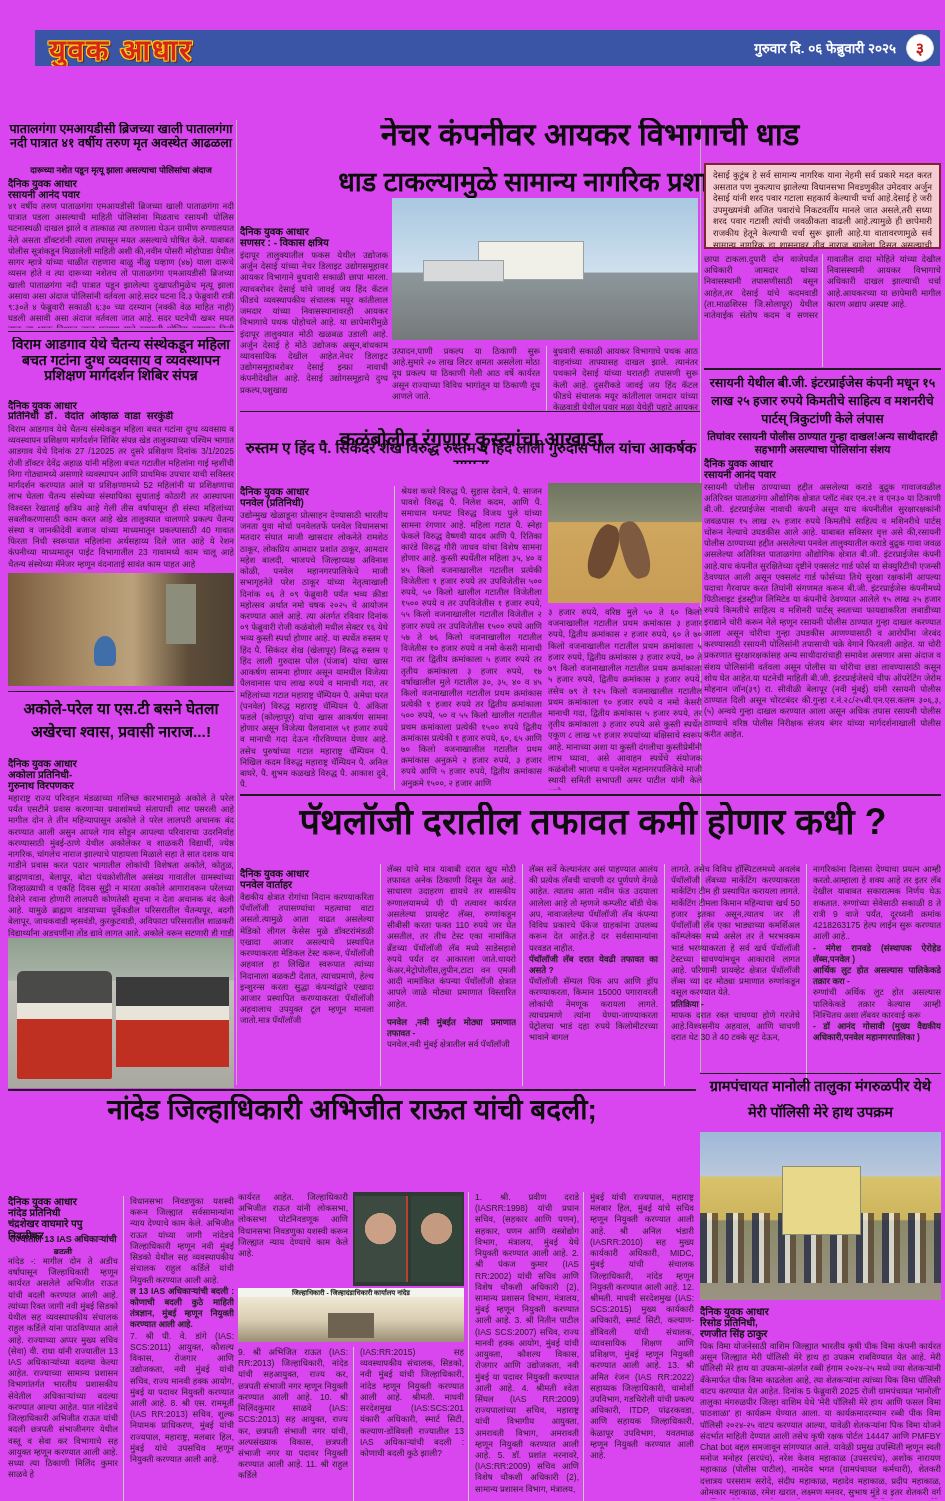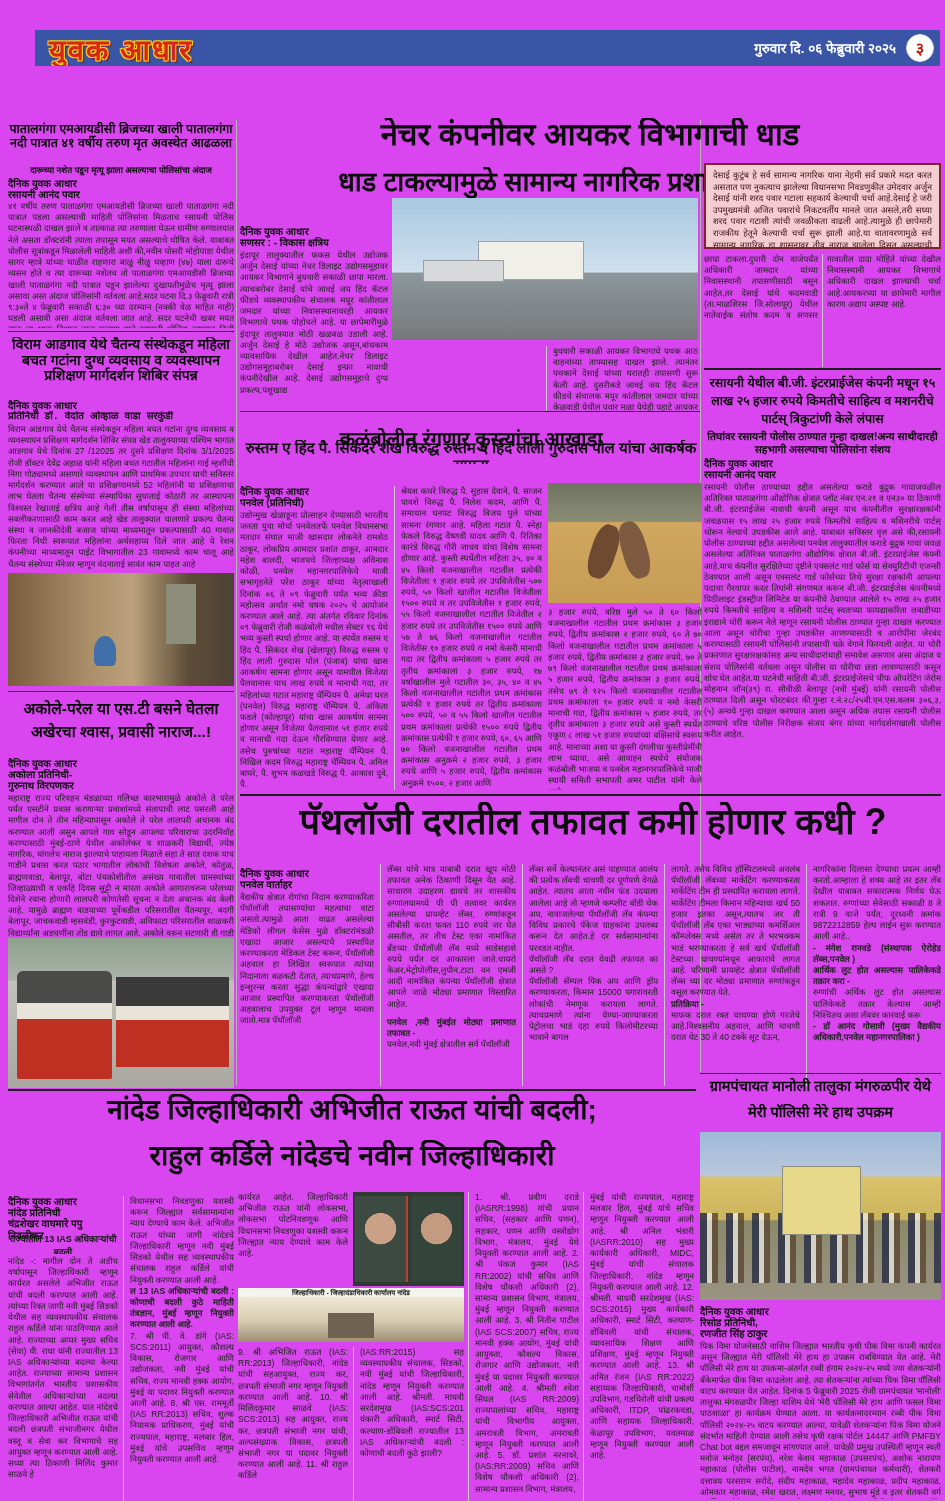--- a/index.html
+++ b/index.html
@@ -71,20 +71,21 @@
   <div class="abs hl" style="left:240px;top:167px;width:700px;height:44px;font-size:27px;">धाड टाकल्यामुळे सामान्य नागरिक प्रशासनावर नाराज</div>
   <div class="abs byline" style="left:240px;top:226px;width:148px;">दैनिक युवक आधार</div>
   <div class="abs byline" style="left:240px;top:237px;width:148px;">सणसर : - विकास क्षत्रिय</div>
   <div class="abs body-txt" style="left:240px;top:250px;width:148px;height:162px;">इंदापूर तालुक्यातील फकस येथील उद्योजक अर्जुन देसाई यांच्या नेचर डिलाइट उद्योगसमूहावर आयकर विभागाने बुधवारी सकाळी छापा मारला. त्याचबरोबर देसाई यांचे जावई जय हिंद कॅटल फीडचे व्यवस्थापकीय संचालक मयूर कांतीलाल जमदार यांच्या निवासस्थानावरही आयकर विभागाचे पथक पोहोचले आहे. या छापेमारीमुळे इंदापूर तालुक्यात मोठी खळबळ उडाली आहे. अर्जुन देसाई हे मोठे उद्योजक असून,बांधकाम व्यावसायिक देखील आहेत.नेचर डिलाइट उद्योगसमूहाबरोबर देसाई इन्फ्रा नावाची कंपनीदेखील आहे. देसाई उद्योगसमूहाचे दुग्ध प्रकल्प,पशुखाद्य</div>
   <div class="abs photo" style="left:392px;top:198px;width:306px;height:142px;background:linear-gradient(180deg,#a9c7e1 0%,#cfe0ee 52%,#8d979b 53%,#76797b 100%);">
     <div style="position:absolute;left:28%;top:30%;width:34%;height:26%;background:#f0efe8;border:1px solid #9aa0a5;"></div>
     <div style="position:absolute;left:10%;top:44%;width:26%;height:14%;background:#d7d9da;border:1px solid #9aa0a5;"></div>
   </div>
   <div class="abs pinkbox" style="left:704px;top:163px;width:237px;height:86px;">देसाई कुटुंब हे सर्व सामान्य नागरिक याना नेहमी सर्व प्रकारे मदत करत असतात पण नुकत्याच झालेल्या विधानसभा निवडणुकीत उमेदवार अर्जुन देसाई यांनी शरद पवार गटाला सहकार्य केल्याची चर्चा आहे.देसाई हे जरी उपमुख्यमंत्री अजित पवारांचे निकटवर्तीय मानले जात असले,तरी सध्या शरद पवार गटाशी त्यांची जवळीकता वाढली आहे.त्यामुळे ही छापेमारी राजकीय हेतूने केल्याची चर्चा सुरू झाली आहे.या वातावरणामुळे सर्व सामान्य नागरिक हा शासनावर तीव्र नाराज झालेला दिसत असल्याची चर्चा परिसरात चालु आहे.</div>
   <div class="abs body-txt twocol" style="left:704px;top:254px;width:237px;height:113px;">छापा टाकला.दुपारी दोन वाजेपर्यंत अधिकारी जामदार यांच्या निवासस्थानी तपासणीसाठी बसून आहेत,तर देसाई यांचे कदमवाडी (ता.माळशिरस जि.सोलापूर) येथील नातेवाईक संतोष कदम व सणसर गावातील दादा मोहिते यांच्या देखील निवासस्थानी आयकर विभागाचे अधिकारी दाखल झाल्याची चर्चा आहे.आयकरच्या या छापेमारी मागील कारण अद्याप अस्पष्ट आहे.</div>
+  <div class="abs body-txt" style="left:392px;top:346px;width:148px;height:66px;">उत्पादन,पाणी प्रकल्प या ठिकाणी सुरू आहे.सुमारे २० लाख लिटर क्षमता असलेला मोठा दूध प्रकल्प या ठिकाणी गेली आठ वर्षे कार्यरत असून राज्याच्या विविध भागांतून या ठिकाणी दूध आणले जाते.</div>
   <div class="abs body-txt colL" style="left:546px;top:346px;width:152px;height:66px;">बुधवारी सकाळी आयकर विभागाचे पथक आठ वाहनांच्या ताफ्यासह दाखल झाले. त्यानंतर पथकाने देसाई यांच्या घरातही तपासणी सुरू केली आहे. दुसरीकडे जावई जय हिंद कॅटल फीडचे संचालक मयूर कांतीलाल जमदार यांच्या केळवाडी येथील पवार मळा येथेही पहाटे आयकर विभागाने</div>
 
   <div class="abs rule" style="left:240px;top:411px;width:460px;height:1px;"></div>
   <div class="abs hl" style="left:240px;top:428px;width:462px;height:25px;font-size:20px;">कळंबोलीत रंगणार कुस्त्यांचा आखाडा</div>
   <div class="abs hl" style="left:240px;top:440px;width:462px;height:24px;font-size:15px;">रुस्तम ए हिंद पै. सिकंदर शेख विरुद्ध रुस्तम ए हिंद लाली गुरुदास पोल यांचा आकर्षक सामना</div>
   <div class="abs byline" style="left:240px;top:486px;width:148px;">दैनिक युवक आधार</div>
   <div class="abs byline" style="left:240px;top:497px;width:148px;">पनवेल (प्रतिनिधी)</div>
   <div class="abs body-txt" style="left:240px;top:510px;width:148px;height:280px;">उद्योन्मुख खेळाडूना प्रोत्साहन देण्यासाठी भारतीय जनता युवा मोर्चा पनवेलतर्फे पनवेल विधानसभा मतदार संघात माजी खासदार लोकनेते रामशेठ ठाकूर, लोकप्रिय आमदार प्रशांत ठाकूर, आमदार महेश बालदी, भाजपचे जिल्हाध्यक्ष अविनाश कोळी, पनवेल महानगरपालिकेचे माजी सभागृहनेते परेश ठाकूर यांच्या नेतृत्वाखाली दिनांक ०६ ते ०९ फेब्रुवारी पर्यंत भव्य क्रीडा महोत्सव अर्थात नमो चषक २०२५ चे आयोजन करण्यात आले आहे. त्या अंतर्गत रविवार दिनांक ०९ फेब्रुवारी रोजी कळंबोली मधील सेक्टर १६ येथे भव्य कुस्ती स्पर्धा होणार आहे. या स्पर्धेत रुस्तम ए हिंद पै. सिकंदर शेख (खेलापूर) विरुद्ध रुस्तम ए हिंद लाली गुरुदास पोल (पंजाब) यांचा खास आकर्षण सामना होणार असून यामधील विजेत्या पैलवानास पाच लाख रुपये व मानाची गदा, तर महिलांच्या गटात महाराष्ट्र चॅम्पियन पै. अमेधा घरत (पनवेल) विरुद्ध महाराष्ट्र चॅम्पियन पै. अंकिता फडले (कोल्हापूर) यांचा खास आकर्षण सामना होणार असून विजेत्या पैलवानाल ५१ हजार रुपये व मानाची गदा देऊन गौरविण्यात येणार आहे. तसेच पुरुषांच्या गटात महाराष्ट्र चॅम्पियन पै. निखिल कदम विरुद्ध महाराष्ट्र चॅम्पियन पै. अनिल बाघरे, पै. शुभम कळखडे विरुद्ध पै. आकाश दुवे, पै.</div>
   <div class="abs body-txt colL" style="left:394px;top:486px;width:148px;height:304px;">श्रेयश कचरे विरुद्ध पै. सुहास देवाने, पै. साजन पावशे विरुद्ध पै. निलेश कदम, आणि पै. समाधान घनपट विरुद्ध विजय पुले यांच्या सामना रंगणार आहे. महिला गटात पै. स्नेहा फेकले विरुद्ध वैष्णवी यादव आणि पै. रितिका कारंडे विरुद्ध गौरी जाधव यांचा विशेष सामना होणार आहे. कुस्ती स्पर्धेतील महिला ३५, ४० व ४५ किलो वजनाखालील गटातील प्रत्येकी विजेतीला १ हजार रुपये तर उपविजेतीस ५०० रुपये, ५० किलो खालील गटातील विजेतीला १५०० रुपये व तर उपविजेतीस १ हजार रुपये, ५५ किलो वजनाखालील गटातील विजेतील २ हजार रुपये तर उपविजेतीस १५०० रुपये आणि ५७ ते ७६ किलो वजनाखालील गटातील विजेतीस १० हजार रुपये व नमो केसरी मानाची गदा तर द्वितीय क्रमांकाला ५ हजार रुपये तर तृतीय क्रमांकाला ३ हजार रुपये, १७ वर्षाखालील मुले गटातील ३०, ३५, ४० व ४५ किलो वजनाखालील गटातील प्रथम क्रमांकास प्रत्येकी १ हजार रुपये तर द्वितीय क्रमांकाला ५०० रुपये, ५० व ५५ किलो खालील गटातील प्रथम क्रमांकाला प्रत्येकी १५०० रुपये द्वितीय क्रमांकास प्रत्येकी १ हजार रुपये, ६०, ६५ आणि ७० किलो वजनाखालील गटातील प्रथम क्रमांकास अनुक्रमे २ हजार रुपये, ३ हजार रुपये आणि ५ हजार रुपये, द्वितीय क्रमांकास अनुक्रमे १५००, २ हजार आणि</div>
   <div class="abs photo" style="left:548px;top:483px;width:154px;height:120px;background:linear-gradient(180deg,#6f7460 0%,#8a8c74 32%,#d0a75e 33%,#c79c55 100%);">
@@ -105,39 +106,38 @@
   <div class="abs byline" style="left:240px;top:868px;width:134px;">दैनिक युवक आधार</div>
   <div class="abs byline" style="left:240px;top:879px;width:134px;">पनवेल वार्ताहर</div>
   <div class="abs body-txt" style="left:240px;top:892px;width:134px;height:194px;">वैद्यकीय क्षेत्रात रोगांचा निदान करण्याकरिता पॅथॉलॉजी तपासण्यांचा महत्वाचा वाटा असतो.त्यामुळे आता वाढत असलेल्या मेडिको लीगल केसेस मुळे डॉक्टरांमंडळी एखादा आजार असल्याचे प्रस्थापित करण्याकरता मेडिकल टेस्ट करून, पॅथॉलॉजी अहवाल हा लिखित स्वरूपात त्यांच्या निदानाला बळकटी देतात, त्याचप्रमाणे, हेल्थ इन्शुरन्स करता सुद्धा कंपन्यांद्वारे एखादा आजार प्रस्थापित करण्याकरता पॅथॉलॉजी अहवालाच उपयुक्त टूल म्हणून मानला जातो.मात्र पॅथॉलॉजी</div>
   <div class="abs colL" style="left:380px;top:864px;width:136px;height:222px;overflow:hidden;">
     <div class="body-txt">लॅब्स यांचे मात्र याबाबी दरात खूप मोठी तफावत अनेक ठिकाणी दिसून येत आहे. साधारण उदाहरण द्यायचे तर शासकीय रुग्णालयामध्ये पी पी तत्वावर कार्यरत असलेल्या प्रायव्हेट लॅब्स, रुग्णांकडून सीबीसी करता फक्त 110 रुपये जर घेत असतील, तर तीच टेस्ट एका नामांकित ब्रँडच्या पॅथॉलॉजी लॅब मध्ये साडेसहाशे रुपये पर्यंत दर आकारला जाते.थायरो केअर,मेट्रोपोलीस,लुपीन,टाटा वन एमजी आदी नामांकित कंपन्या पॅथॉलॉजी क्षेत्रात आपले जाळे मोठ्या प्रमाणात विस्तारित आहेत.</div>
     <div class="body-txt" style="font-weight:bold;margin-top:7px;">पनवेल ,नवी मुंबईत मोठ्या प्रमाणात तफावत -</div>
     <div class="body-txt">पनवेल,नवी मुंबई क्षेत्रातील सर्व पॅथॉलॉजी</div>
   </div>
   <div class="abs colL" style="left:522px;top:864px;width:136px;height:222px;overflow:hidden;">
     <div class="body-txt">लॅब्स सर्वे केल्यानंतर असं पाहण्यात आलंय की प्रत्येक लॅबची चाचणी दर पूर्णपणे वेगळे आहेत. त्यातच आता नवीन फंड उदयाला आलेला आहे तो म्हणजे कम्प्लीट बॉडी चेक अप, नावाजलेल्या पॅथॉलॉजी लॅब कंपन्या विविध प्रकारचे पॅकेज ग्राहकांना उपलब्ध करून देत आहेत.हे दर सर्वसामान्यांना परवडत नाहीत.</div>
-    <div class="body-txt" style="font-weight:normal;">पॅथॉलॉजी लॅब दरात येवढी तफावत का असते ?</div>
+    <div class="body-txt" style="font-weight:bold;">पॅथॉलॉजी लॅब दरात येवढी तफावत का असते ?</div>
     <div class="body-txt">पॅथॉलॉजी सॅम्पल पिक अप आणि ड्रॉप करण्याकरता, किमान 15000 पगारावरती लोकांची नेमणूक करायला लागते. त्याचप्रमाणे त्यांना येण्या-जाण्याकरता पेट्रोलचा भाडं दहा रुपये किलोमीटरच्या भावाने बागल</div>
   </div>
   <div class="abs colL" style="left:664px;top:864px;width:136px;height:222px;overflow:hidden;">
     <div class="body-txt">लागते. तसेच विविध हॉस्पिटलमध्ये अवलंब पॅथॉलॉजी लॅबच्या मार्केटिंग करण्याकरता मार्केटिंग टीम ही प्रस्थापित करायला लागते. मार्केटिंग टीमला किमान महिन्याचा खर्च 50 हजार इतका असून,त्यातच जर ती पॅथॉलॉजी लॅब एका भाड्याच्या कमर्शिअल कॉम्प्लेक्स मध्ये असेल तर ते भरभक्कम भाडं भरण्याकरता हे सर्व खर्च पॅथॉलॉजी टेस्टच्या चाचण्यांमधून आकारावे लागत आहे. परिणामी प्रायव्हेट क्षेत्रात पॅथॉलॉजी लॅब्स च्या दर मोठ्या प्रमाणात रुग्णांकडून वसूल करण्यात येते.</div>
     <div class="body-txt" style="font-weight:bold;">प्रतिक्रिया -</div>
     <div class="body-txt">माफक दरात रक्त चाचण्या होणे गरजेचे आहे.विश्वसनीय अहवाल, आणि चाचणी दरात थेट 30 ते 40 टक्के सूट देऊन,</div>
   </div>
   <div class="abs colL" style="left:806px;top:864px;width:135px;height:222px;overflow:hidden;">
-    <div class="body-txt">नागरिकांना दिलासा देण्याचा प्रयत्न आम्ही करतो.आम्हाला हे शक्य आहे तर इतर लॅब देखील याबाबत सकारात्मक निर्णय घेऊ शकतात. रुग्णांच्या सेवेसाठी सकाळी 8 ते रात्री 9 वाजे पर्यंत, दूरध्वनी क्रमांक 9872212859 हेल्प लाईन सुरू करण्यात आली आहे..</div>
+    <div class="body-txt">नागरिकांना दिलासा देण्याचा प्रयत्न आम्ही करतो.आम्हाला हे शक्य आहे तर इतर लॅब देखील याबाबत सकारात्मक निर्णय घेऊ शकतात. रुग्णांच्या सेवेसाठी सकाळी 8 ते रात्री 9 वाजे पर्यंत, दूरध्वनी क्रमांक 4218263175 हेल्प लाईन सुरू करण्यात आली आहे..</div>
     <div class="body-txt" style="font-weight:bold;">- मंगेश रानवडे (संस्थापक ऐरोहेड लॅब्स,पनवेल )</div>
     <div class="body-txt" style="font-weight:bold;">आर्थिक लुट होत असल्यास पालिकेकडे तक्रार करा -</div>
     <div class="body-txt">रुग्णांची अर्थिक लुट होत असल्यास पालिकेकडे तक्रार केल्यास आम्ही निश्चितच अशा लॅबवर कारवाई करू</div>
     <div class="body-txt" style="font-weight:bold;">- डॉ आनंद गोसावी (मुख्य वैद्यकीय अधिकारी,पनवेल महानगरपालिका )</div>
   </div>
   <div class="abs rule" style="left:8px;top:1089px;width:688px;height:2px;"></div>
 
   <div class="abs hl" style="left:8px;top:1094px;width:688px;height:44px;font-size:28px;">नांदेड जिल्हाधिकारी अभिजीत राऊत यांची बदली;</div>
-  <div class="abs hl" style="left:8px;top:1140px;width:688px;height:44px;font-size:28px;">राहुल कर्डिले नांदेडचे नवीन जिल्हाधिकारी</div>
   <div class="abs byline" style="left:8px;top:1196px;width:110px;">दैनिक युवक आधार</div>
   <div class="abs byline" style="left:8px;top:1207px;width:110px;">नांदेड प्रतिनिधी</div>
   <div class="abs byline" style="left:8px;top:1218px;width:110px;">चंद्रशेखर वाघमारे पपु निवळीकर</div>
   <div class="abs" style="left:8px;top:1232px;width:110px;height:22px;font-size:9px;font-weight:bold;text-align:center;">राज्यातील 13 IAS अधिकाऱ्यांची बदली</div>
   <div class="abs body-txt" style="left:8px;top:1256px;width:110px;height:245px;">नांदेड -: मागील दोन ते अडीच वर्षापासून जिल्हाधिकारी म्हणून कार्यरत असलेले अभिजीत राऊत यांची बदली करण्यात आली आहे. त्यांच्या रिक्त जागी नवी मुंबई सिडको येथील सह व्यवस्थापकीय संचालक राहुल कर्डिले यांना पाठविण्यात आले आहे. राज्याच्या अप्पर मुख्य सचिव (सेवा) वी. राधा यांनी राज्यातील 13 IAS अधिकाऱ्यांच्या बदल्या केल्या आहेत. राज्याच्या सामान्य प्रशासन विभागांतर्गत भारतीय प्रशासकीय सेवेतील अधिकाऱ्यांच्या बदल्या करण्यात आल्या आहेत. यात नांदेडचे जिल्हाधिकारी अभिजीत राऊत यांची बदली छत्रपती संभाजीनगर येथील वस्तू व सेवा कर विभागाचे सह आयुक्त म्हणून करण्यात आली आहे. सध्या त्या ठिकाणी मिलिंद कुमार साळवे हे</div>
   <div class="abs colL" style="left:123px;top:1196px;width:111px;height:305px;overflow:hidden;">
     <div class="body-txt">विधानसभा निवडणुका यशस्वी करून जिल्ह्यात सर्वसामान्यांना न्याय देण्याचे काम केले. अभिजीत राऊत यांच्या जागी नांदेडचे जिल्हाधिकारी म्हणून नवी मुंबई सिडको येथील सह व्यवस्थापकीय संचालक राहुल कर्डिले यांची नियुक्ती करण्यात आली आहे.</div>
     <div class="body-txt" style="font-weight:bold;">ल 13 IAS अधिकाऱ्यांची बदली : कोणाची बदली कुठे माहिती तंत्रज्ञान, मुंबई म्हणून नियुक्ती करण्यात आली आहे.</div>
     <div class="body-txt">7. श्री पी. वे. डांगे (IAS: SCS:2011) आयुक्त, कौशल्य विकास, रोजगार आणि उद्योजकता, नवी मुंबई यांची सचिव, राज्य मानवी हक्क आयोग, मुंबई या पदावर नियुक्ती करण्यात आली आहे. 8. श्री एस. राममूर्ती (IAS RR:2013) सचिव, शुल्क नियामक प्राधिकरण, मुंबई यांची राज्यपाल, महाराष्ट्र, मलबार हिल, मुंबई यांचे उपसचिव म्हणून नियुक्ती करण्यात आली आहे.</div>
   </div>

